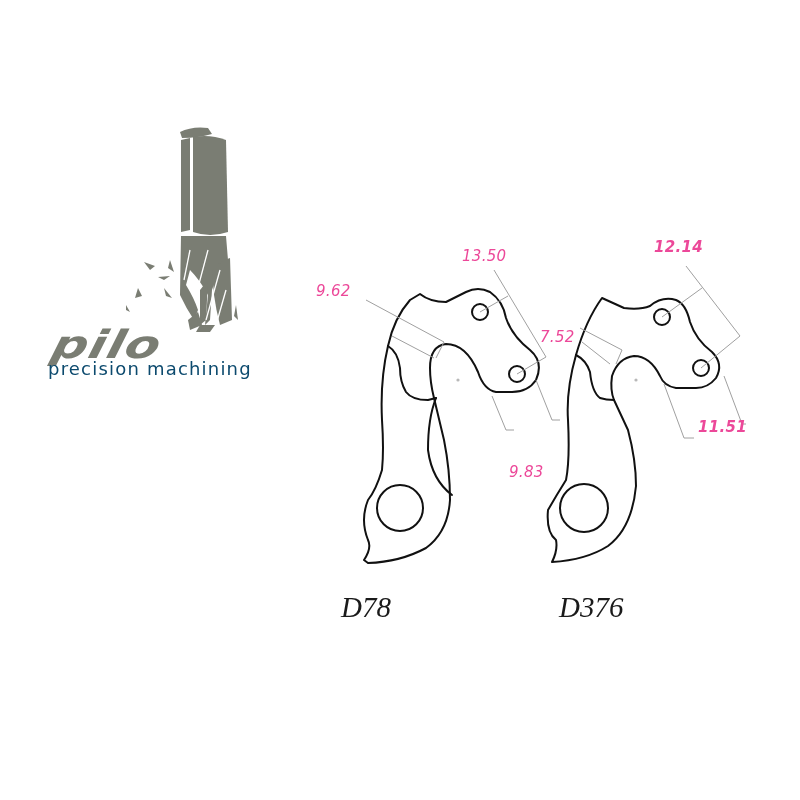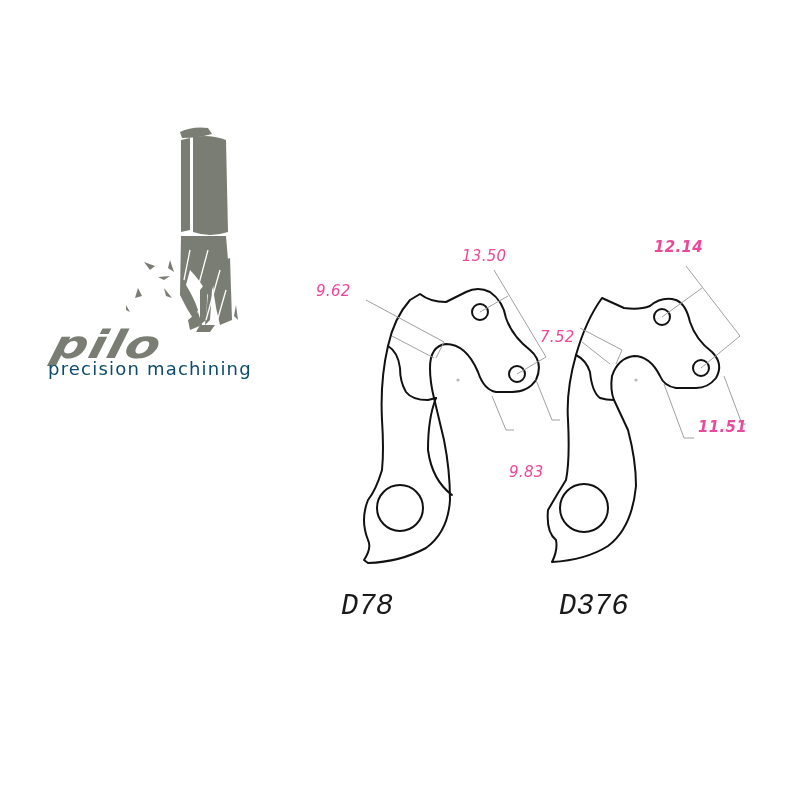--- a/index.html
+++ b/index.html
@@ -3,21 +3,21 @@
 <meta charset="utf-8">
 <style>
   html, body { margin: 0; padding: 0; background: #ffffff; }
   body { width: 800px; height: 800px; position: relative; overflow: hidden; font-family: "DejaVu Sans", sans-serif; }
   .logo { position: absolute; left: 40px; top: 120px; width: 220px; height: 270px; }
   .logo svg { position: absolute; left: 0; top: 0; }
   .logo-word { position: absolute; left: 8px; top: 194px; font-family: "DejaVu Sans", sans-serif; font-weight: bold; font-style: italic; font-size: 50px; letter-spacing: 1px; color: #7a7d73; transform: skewX(-14deg) scaleY(0.78); transform-origin: left bottom; line-height: 50px; }
   .logo-tagline { position: absolute; left: 8px; top: 238px; font-family: "DejaVu Sans", sans-serif; font-size: 18px; letter-spacing: 1.2px; color: #0c4a6e; white-space: nowrap; }
   .drawing { position: absolute; left: 0; top: 0; width: 800px; height: 800px; }
   .dim { position: absolute; font-family: "DejaVu Sans", sans-serif; font-style: italic; font-size: 15px; color: #ec4899; line-height: 16px; white-space: nowrap; letter-spacing: 0.3px; }
-  .part-label { position: absolute; font-family: Liberation Mono, monospace; font-style: italic; font-size: 29px; color: #1a1a1a; line-height: 30px; }
+  .part-label { position: absolute; font-family: Liberation Serif, serif; font-style: italic; font-size: 29px; color: #1a1a1a; line-height: 30px; }
 </style>
 </head>
 <body>
 
 <div class="logo">
   <svg width="220" height="270" viewBox="0 0 220 270">
     <g fill="#7a7d73">
 
       <path d="M140 12 Q152 6 168 8 L172 14 Q158 18 142 18 Z"></path>
 

